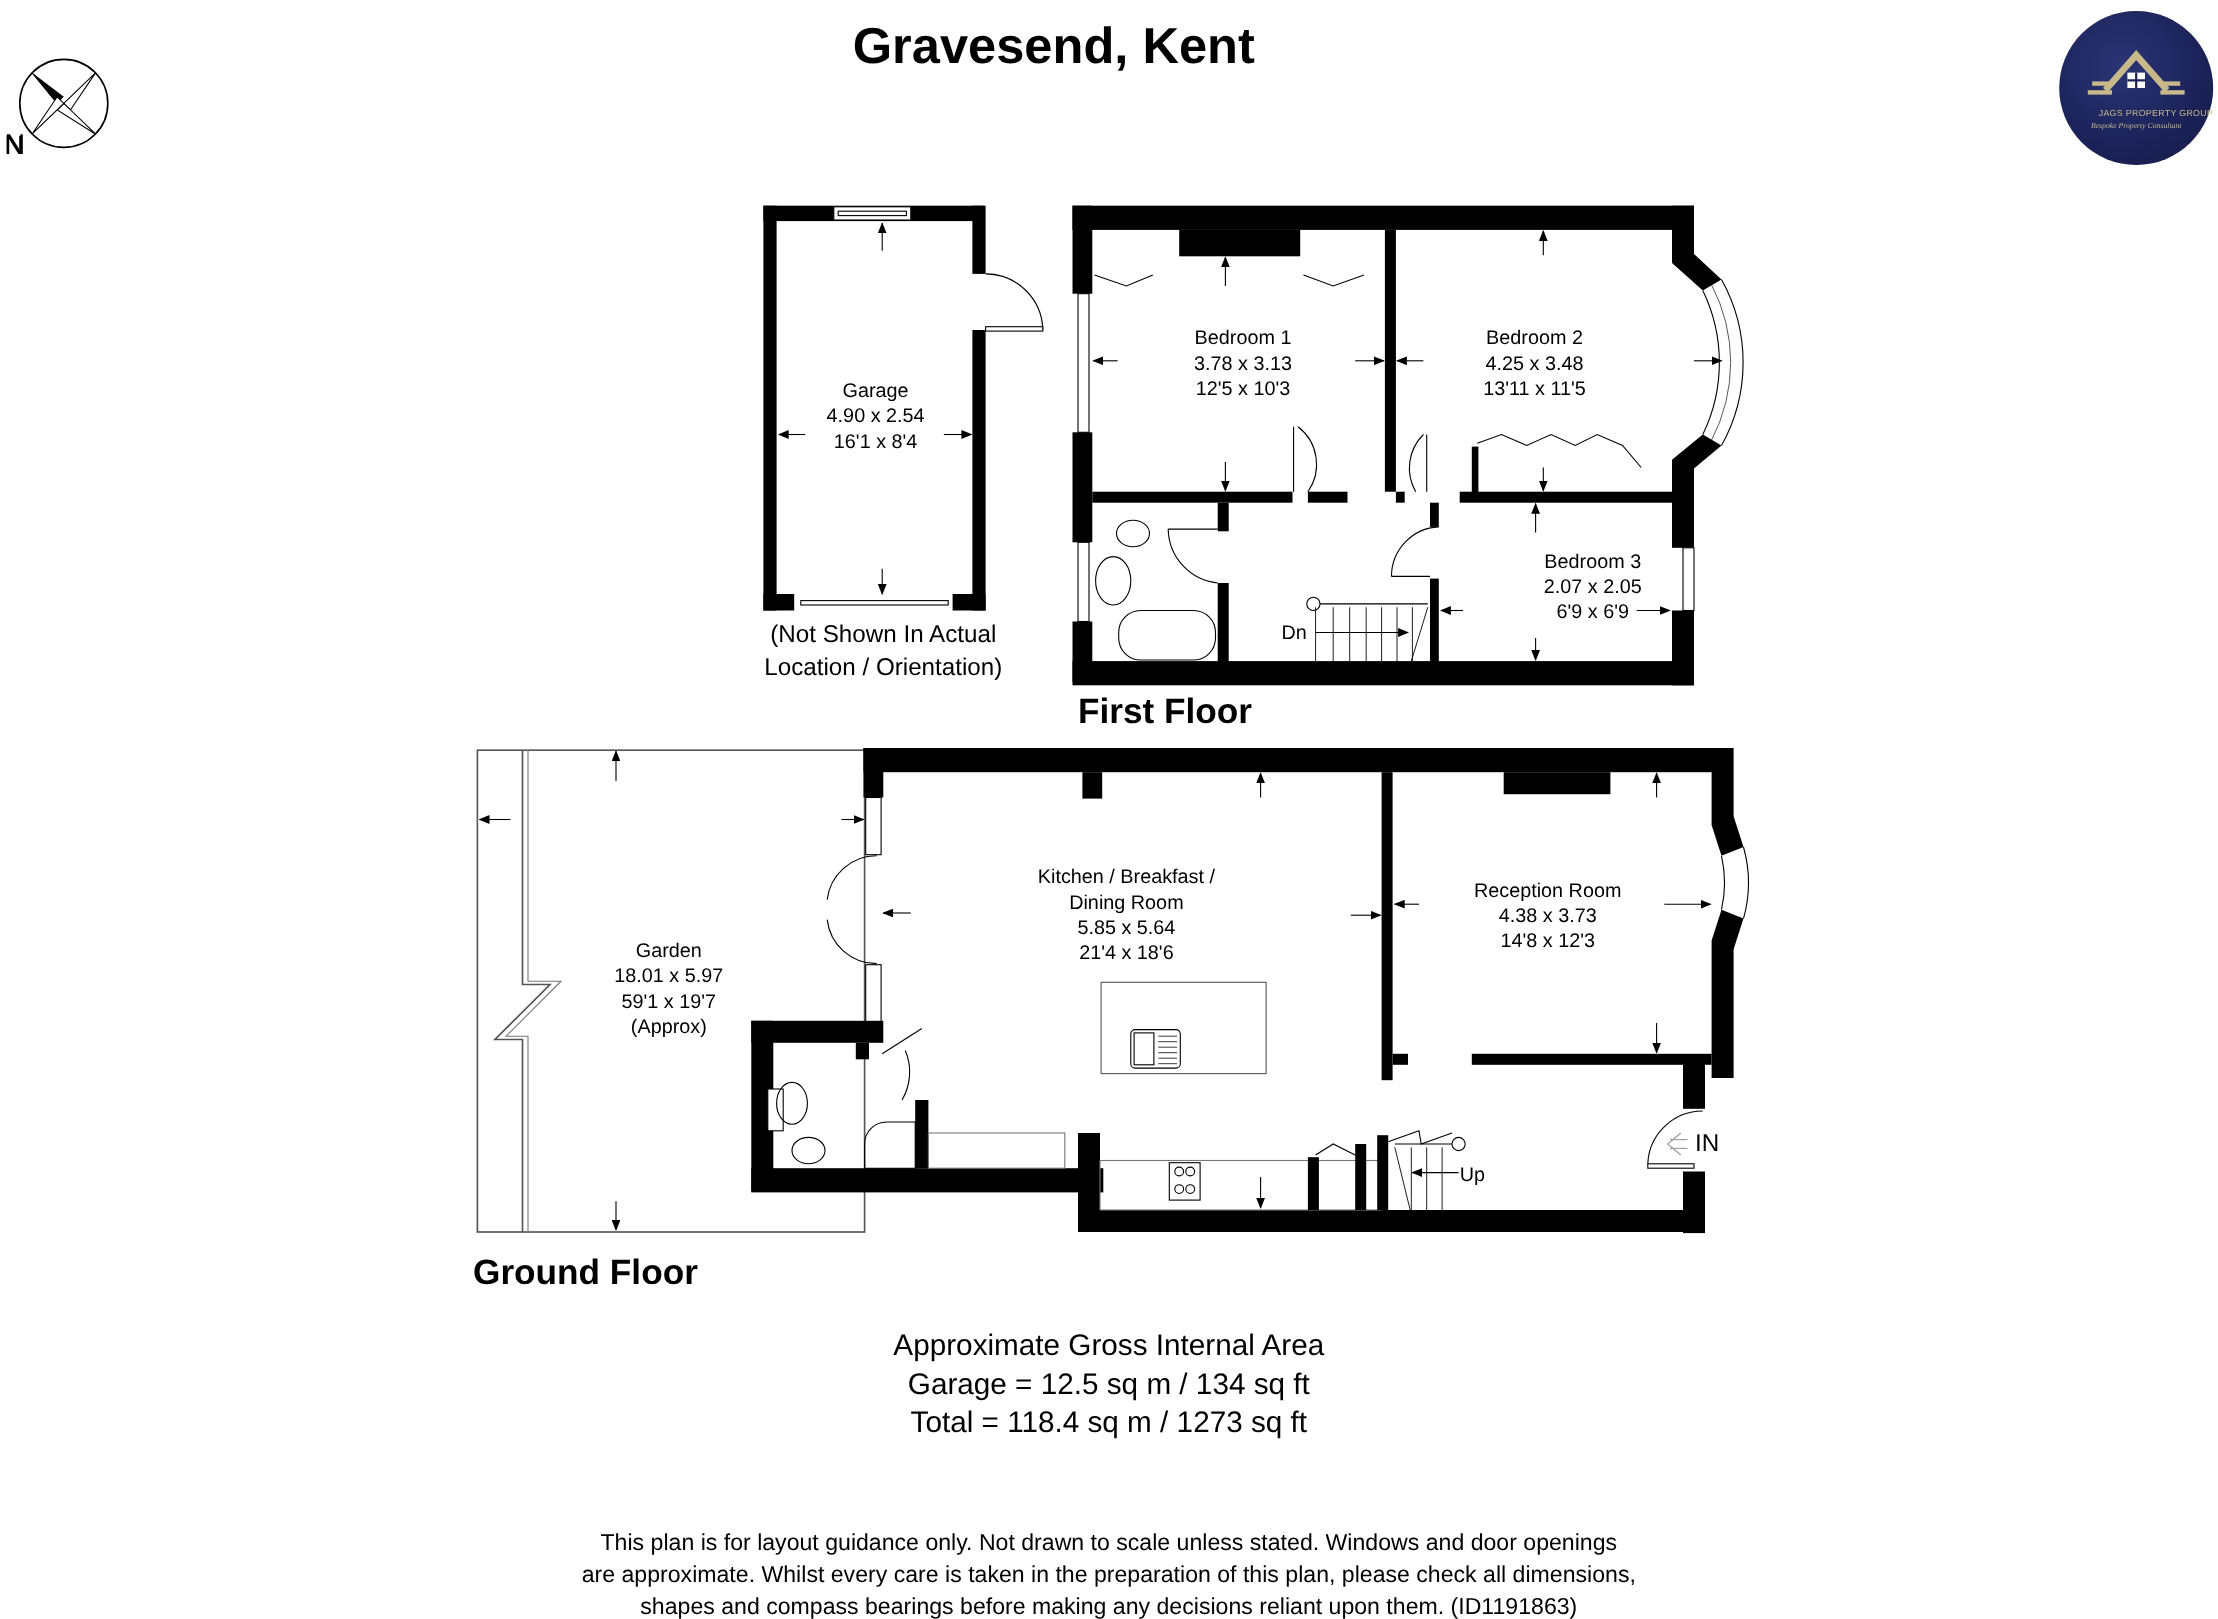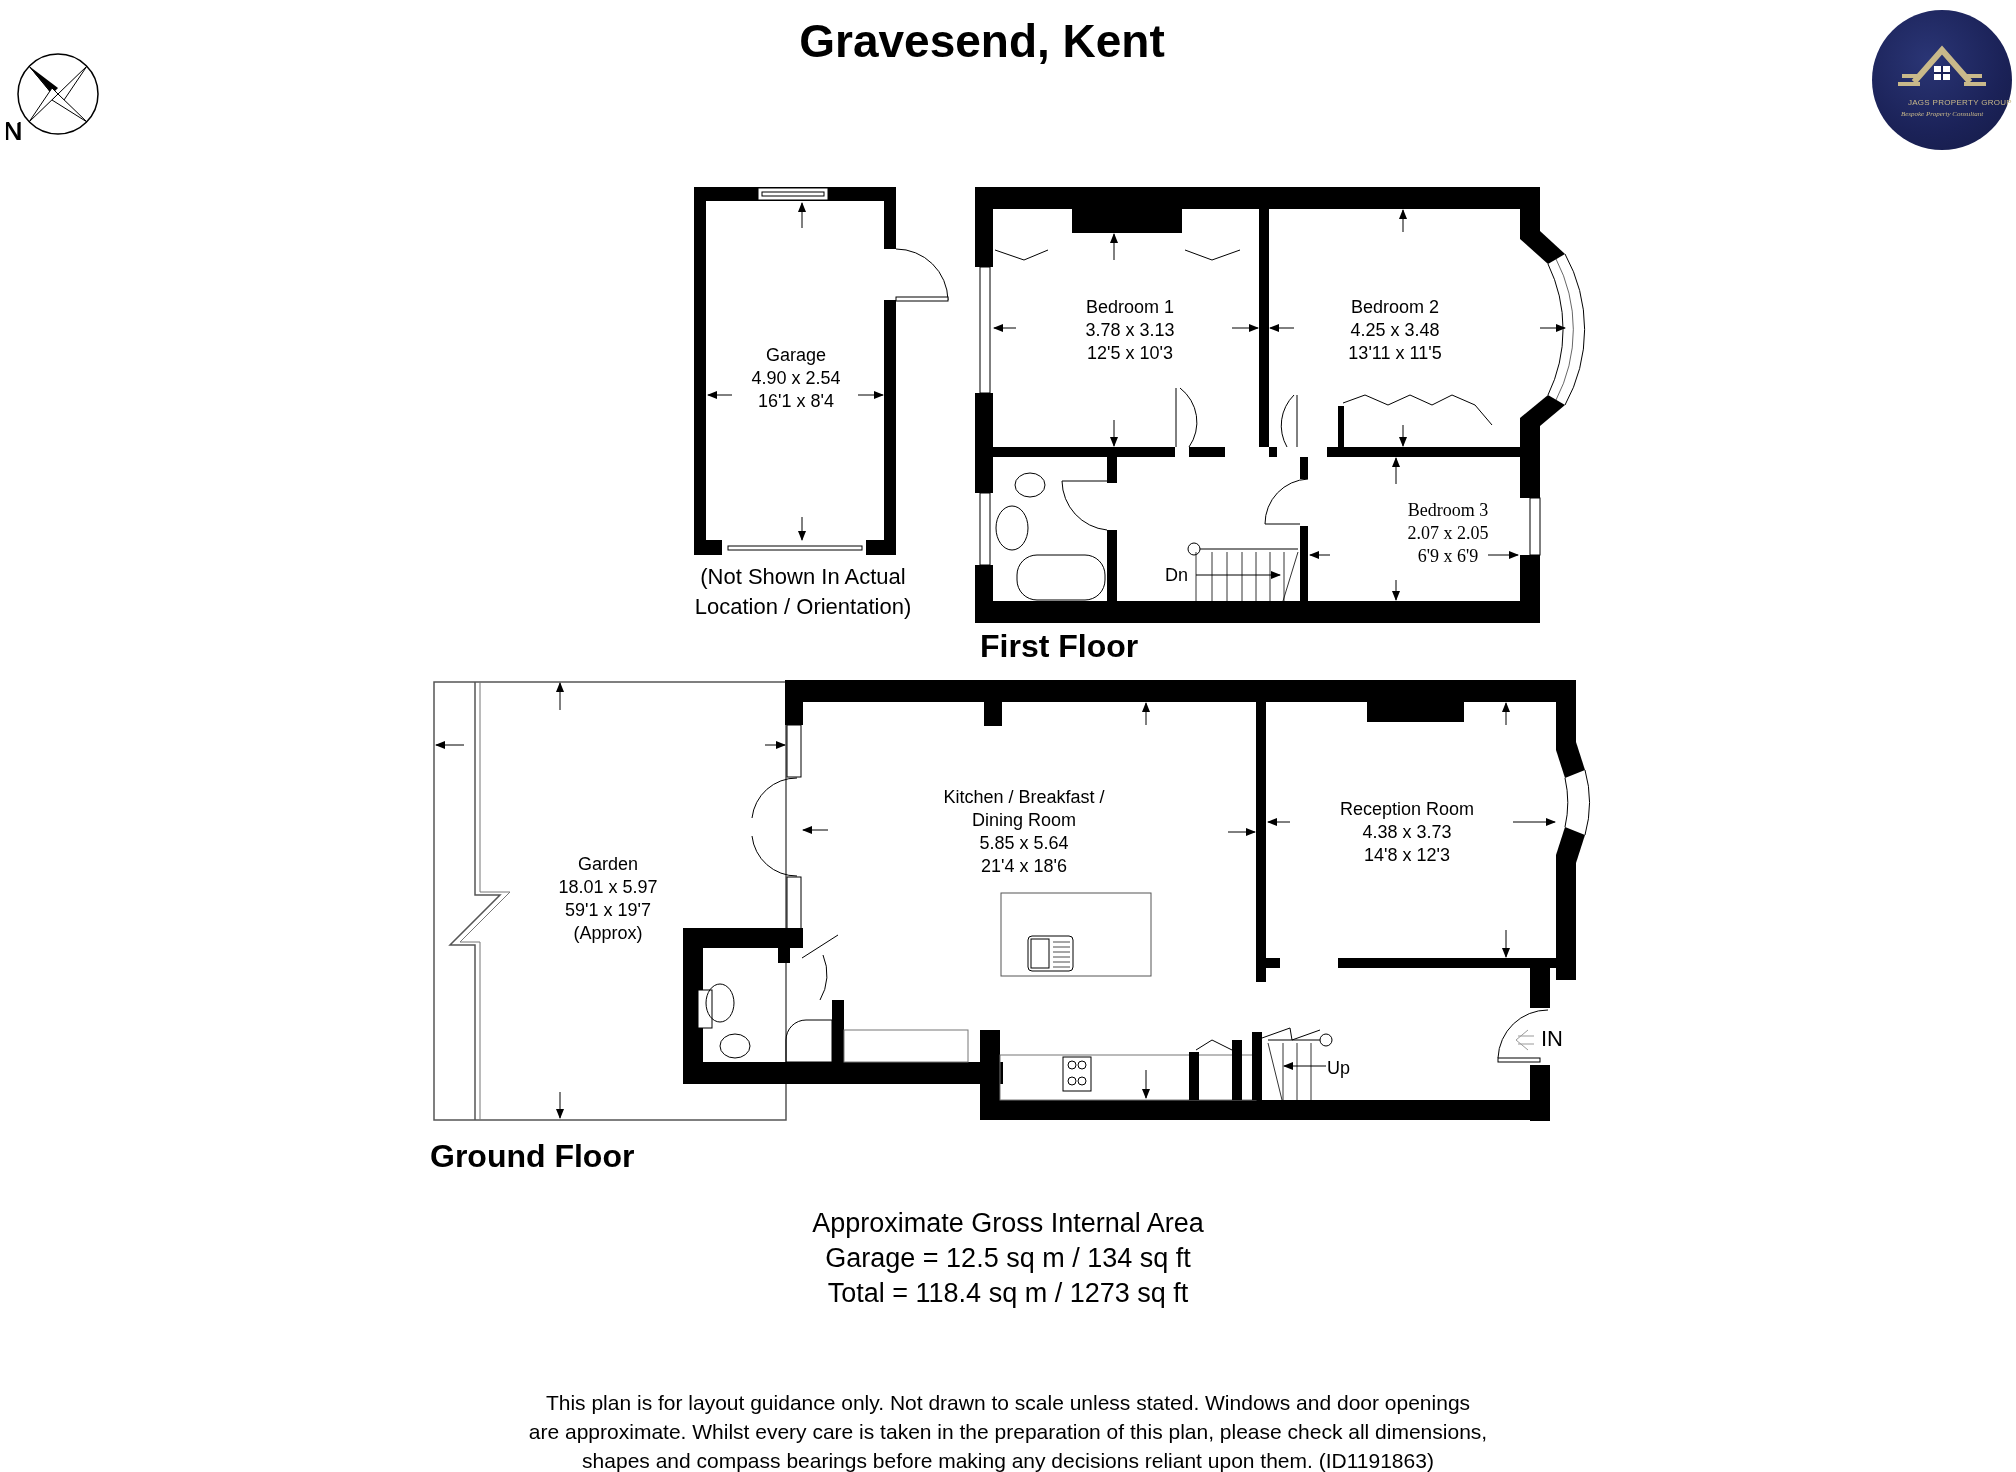--- a/index.html
+++ b/index.html
@@ -1,18 +1,18 @@
 <!DOCTYPE html>
 <html><head>
 <meta charset="utf-8">
 <style>
   html, body { margin:0; padding:0; background:#ffffff; }
   body { width:2016px; height:1472px; position:relative; overflow:hidden; font-family:"Liberation Sans", sans-serif; color:#000; }
   .abs { position:absolute; }
-  .title { left:0; width:1916px; top:14px; text-align:center; font-weight:bold; font-size:46px;margin-left:24px; }
+  .title { left:0; width:1916px; top:14px; text-align:center; font-weight:bold; font-size:46px; }
   .compass { left:2px; top:44px; width:100px; height:100px; }
   .logo { left:1872px; top:10px; width:140px; height:140px; border-radius:50%; background:radial-gradient(circle at 40% 35%, #2a3575 0%, #1b2258 60%, #141a45 100%); }
   .logo-name { position:absolute; left:0; width:140px; top:88px; text-align:right; font-size:8px; color:#c9b98a; letter-spacing:0.3px; }
   .logo-tag { position:absolute; left:0; width:140px; top:100px; text-align:center; font-size:7px; font-style:italic; color:#c9b98a; font-family:"Liberation Serif", serif; }
   .plan { left:0; top:0; width:2016px; height:1472px; }
   .label { position:absolute; text-align:center; font-size:18px; line-height:23px; white-space:nowrap; transform:translateX(-50%); }
   .floor-title { position:absolute; font-weight:bold; font-size:32px; white-space:nowrap; }
   .note { position:absolute; text-align:center; font-size:20px; line-height:30px; white-space:nowrap; transform:translateX(-50%); }
   .areas { left:1008px; top:1206px; transform:translateX(-50%); text-align:center; font-size:27px; line-height:35px; }
   .disclaimer { left:1008px; top:1388px; transform:translateX(-50%); text-align:center; font-size:21px; line-height:29px; width:1200px; }
@@ -274,21 +274,21 @@
 <div class="label" style="left:1130px;top:296px;">
   <div>Bedroom 1</div>
   <div>3.78 x 3.13</div>
   <div>12'5 x 10'3</div>
 </div>
 <div class="label" style="left:1395px;top:296px;">
   <div>Bedroom 2</div>
   <div>4.25 x 3.48</div>
   <div>13'11 x 11'5</div>
 </div>
-<div class="label" style="left:1448px;top:499px;font-family:Liberation Serif, serif;">
+<div class="label" style="left:1448px;top:499px;">
   <div>Bedroom 3</div>
   <div>2.07 x 2.05</div>
   <div>6'9 x 6'9</div>
 </div>
 <div class="abs" style="left:1165px;top:565px;font-size:18px;">Dn</div>
 <div class="floor-title" style="left:980px;top:628px;">First Floor</div>
 
 <div class="label" style="left:608px;top:853px;">
   <div>Garden</div>
   <div>18.01 x 5.97</div>

